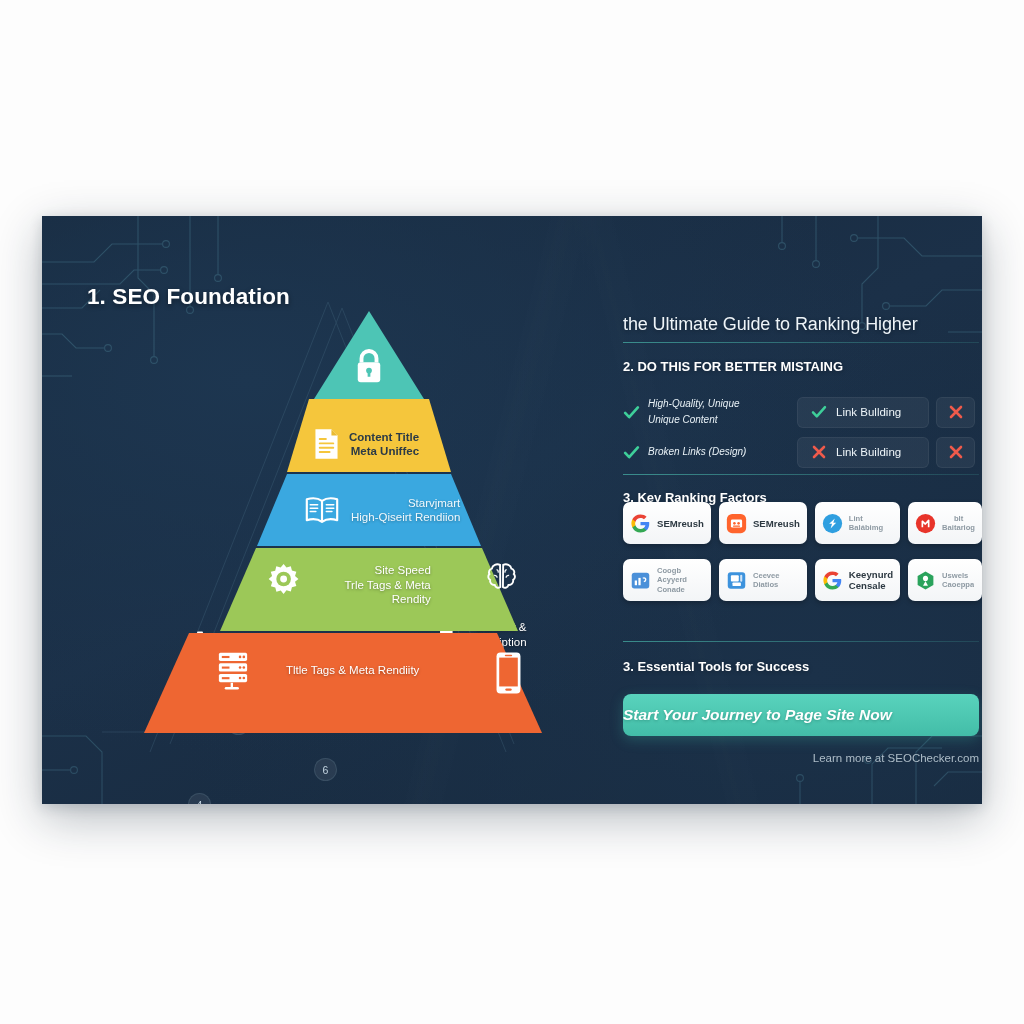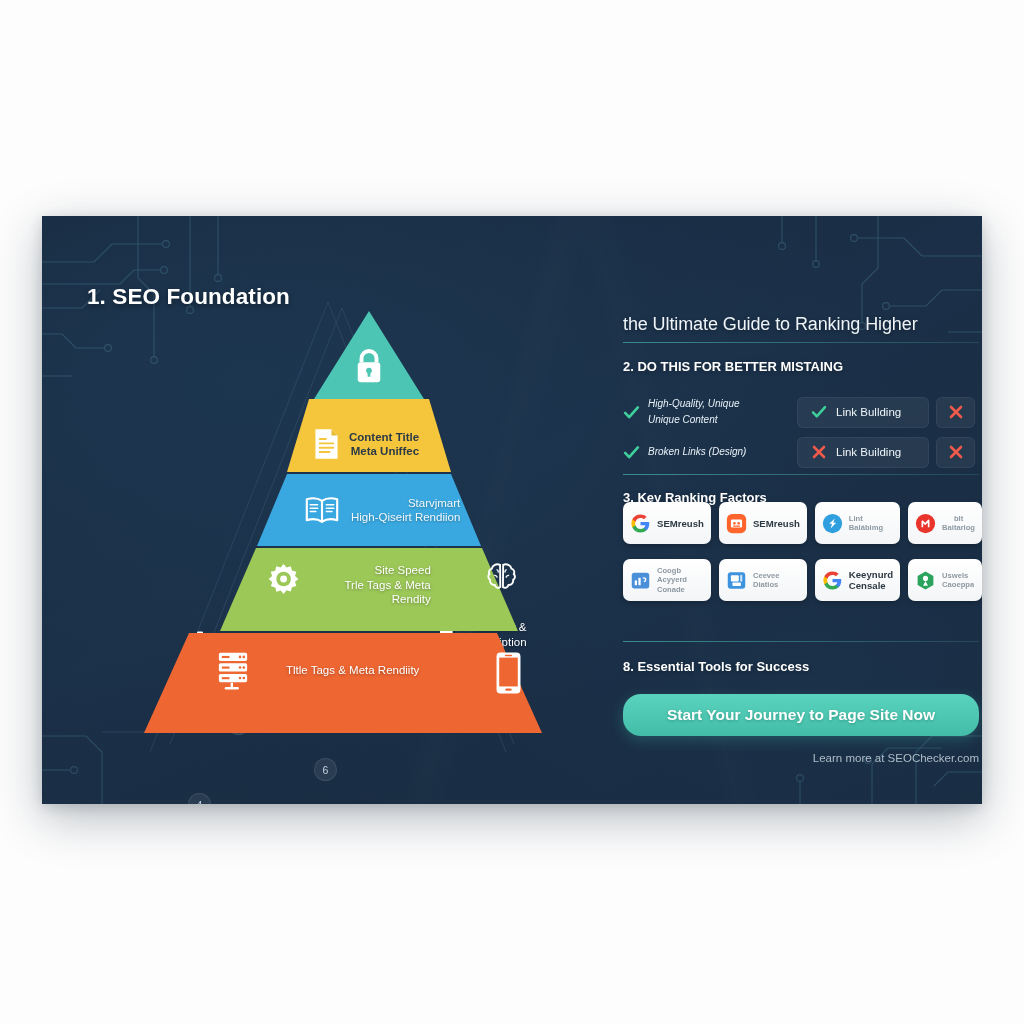--- a/index.html
+++ b/index.html
@@ -135,24 +135,25 @@
   .tool-name {
     font-size: 7.6px; line-height: 9.4px; color: #3a4650; font-weight: bold;
     overflow: hidden;
   }
   .tool-name.big { font-size: 9.6px; line-height: 11px; color: #2d3942; }
   .tool-name.faint { color: #8e9aa3; }
 
   
   #cta {
     position: absolute; left: 41px; top: 478px;
-    width: 356px; height: 42px; border-radius: 18px;
+    width: 356px; height: 42px; border-radius: 8px;
     background: linear-gradient(180deg, #59d3bd 0%, #43bda8 100%);
-    display: flex; align-items: center; justify-content: center;
+    display: flex; align-items: center; 
     box-shadow: 0 4px 13px rgba(62,180,160,.28);
+    font-style: italic;
   }
   #cta-label {
     color: #ffffff; font-size: 15.5px; font-weight: bold;
     text-shadow: 0 1px 3px rgba(0,60,50,.30);
   }
   #footer-note {
     position: absolute; left: 41px; top: 536px; width: 356px;
     text-align: right; color: #aebdc8; font-size: 11.5px;
   }
 </style>
@@ -505,21 +506,21 @@
             <circle cx="12" cy="9.6" r="2.9" fill="#fff"></circle>
             <path d="M12 12.6l2.8 5.4H9.2z" fill="#fff"></path>
           </svg>
           <div class="tool-name faint" style="white-space:pre-line;">Uswels
 Caoeppa</div>
         </div>
       </div>
 
       <div class="rule" style="top:425px;"></div>
 
-      <div class="sec-head" style="top:443px;">8. Essential Tools for Success</div>
+      <div class="sec-head" style="top:443px;">3. Essential Tools for Success</div>
 
       <div id="cta">
         <span id="cta-label">Start Your Journey to Page Site Now</span>
       </div>
 
       <div id="footer-note">Learn more at SEOChecker.com</div>
     </div>
 
   </div>
 </div>

